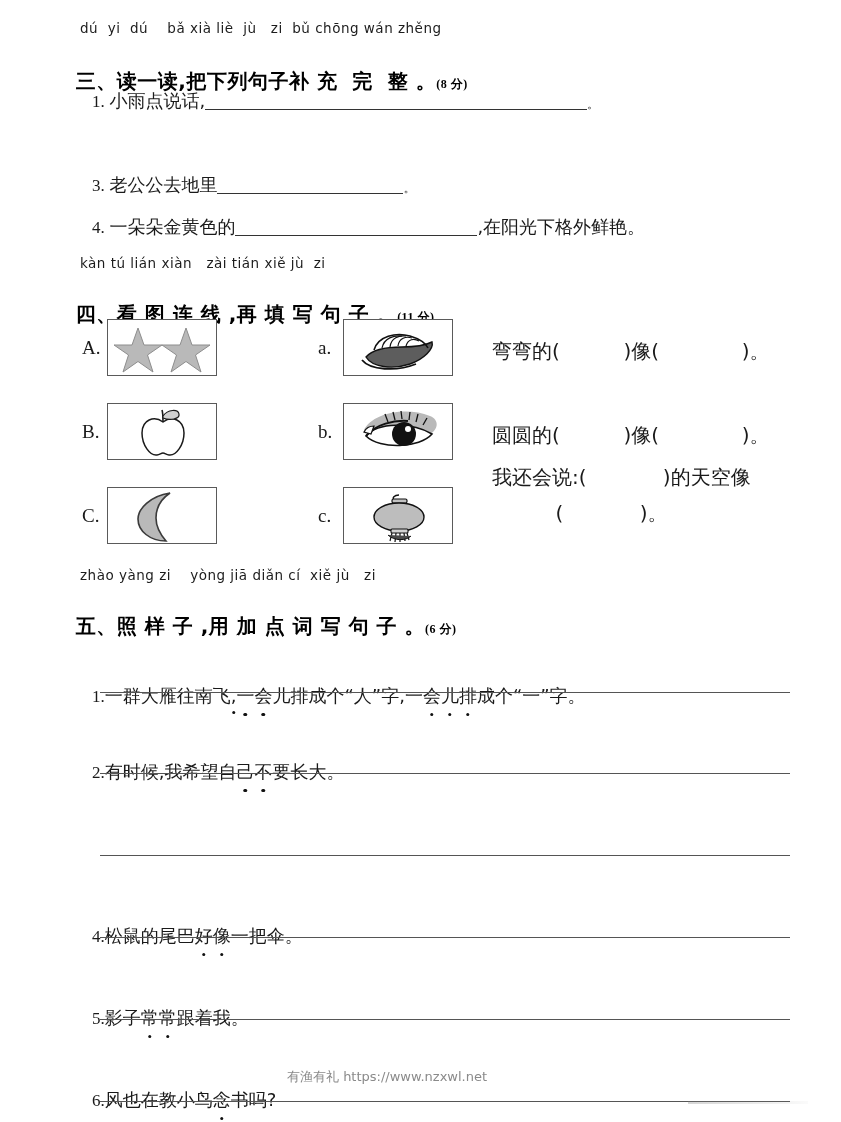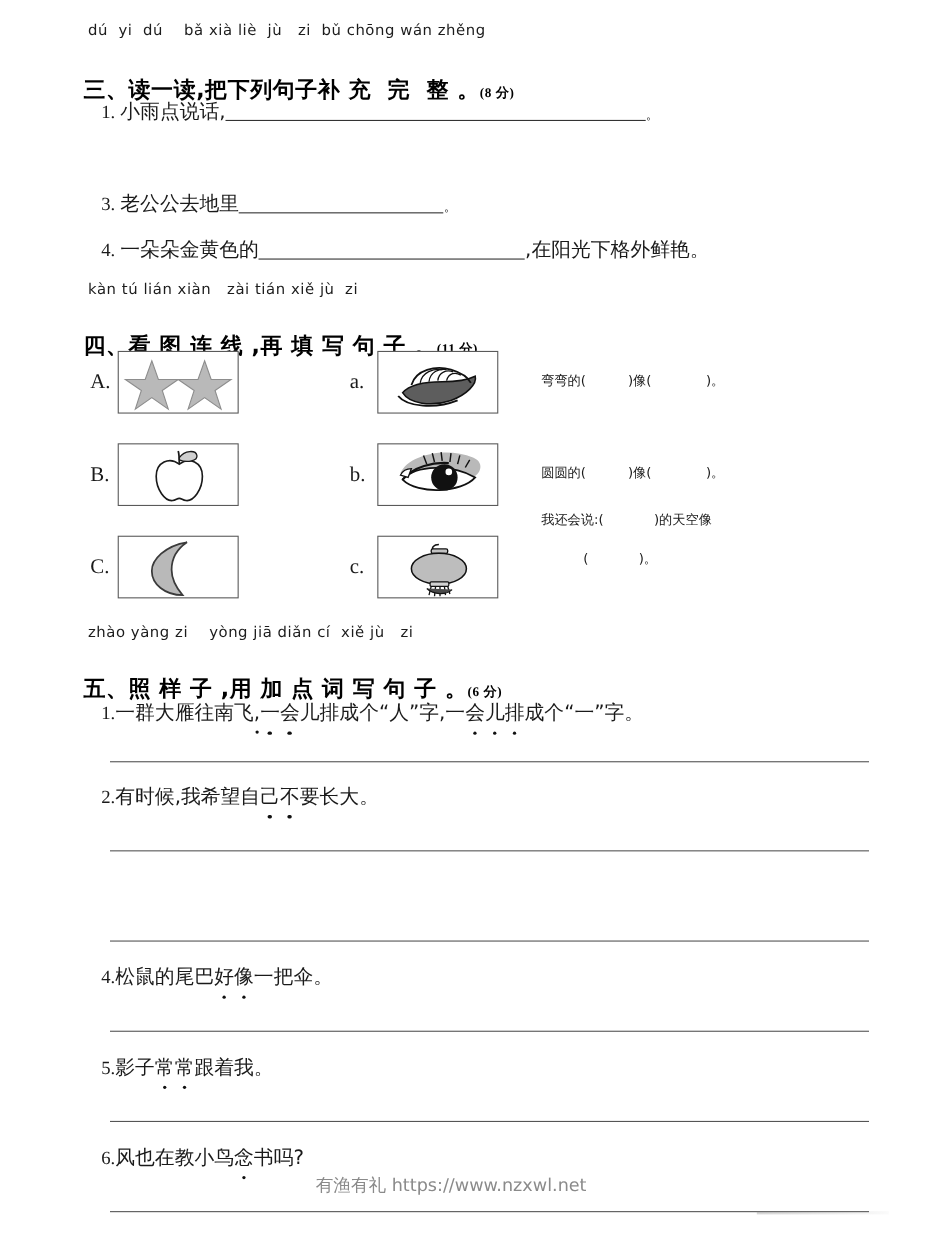--- a/index.html
+++ b/index.html
@@ -85,30 +85,31 @@
     background: #fff;
     box-sizing: border-box;
     overflow: hidden;
   }
   .pic-box svg { display: block; }
 
   
   .match-line {
     position: absolute;
     font-family: "DejaVu Sans", "Liberation Sans", sans-serif;
-    font-size: 12px;
+    font-size: 20px;
     white-space: pre;
     color: #1a1a1a;
   }
 
   
   .s5-row {
     position: absolute;
     font-size: 18px;
     white-space: nowrap;
+    margin-top: 48px;
   }
   .s5-row .idx {
     font-family: "Liberation Serif", serif;
     font-size: 17px;
   }
   .dotted {
     position: relative;
     display: inline-block;
   }
   .dotted::after {
@@ -125,21 +126,21 @@
   .answer-rule {
     position: absolute;
     height: 0;
     border-top: 1.2px solid #555;
   }
 
   
   .watermark {
     position: absolute;
     font-family: "DejaVu Sans", "Liberation Sans", sans-serif;
-    font-size: 16px;
+    font-size: 13px;
     color: #8a8a8a;
     white-space: pre;
   }
   .corner-smudge {
     position: absolute;
     height: 3px;
     background: linear-gradient(to right, rgba(120,120,120,0.30), rgba(170,170,170,0.05));
   }
 </style>
 </head>

